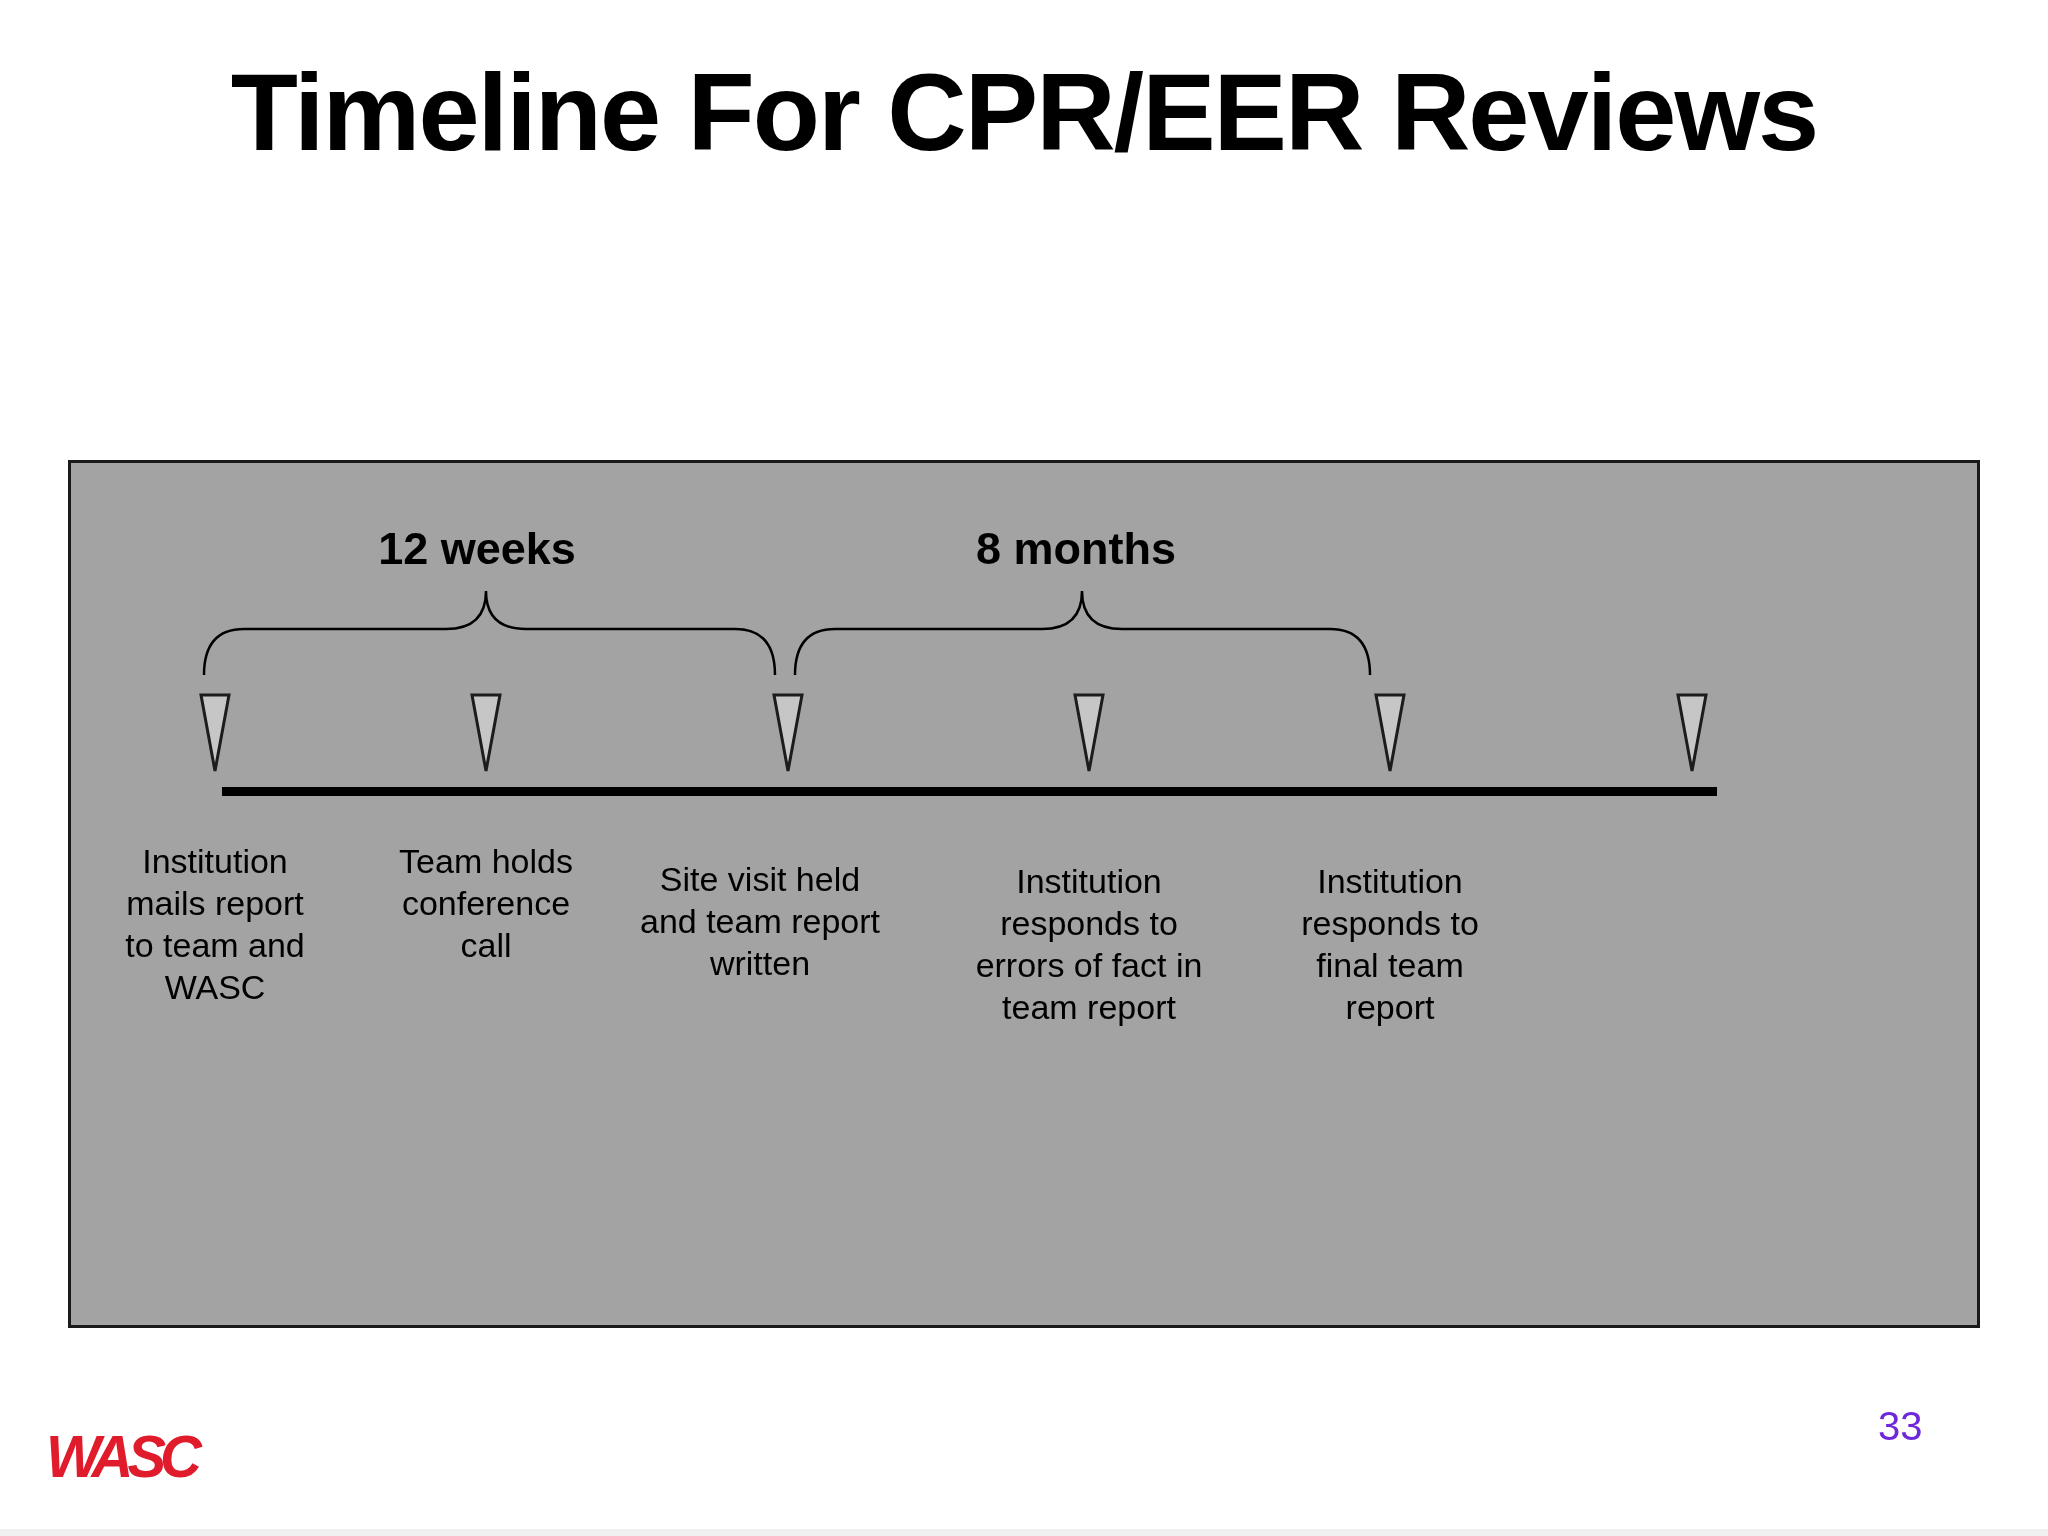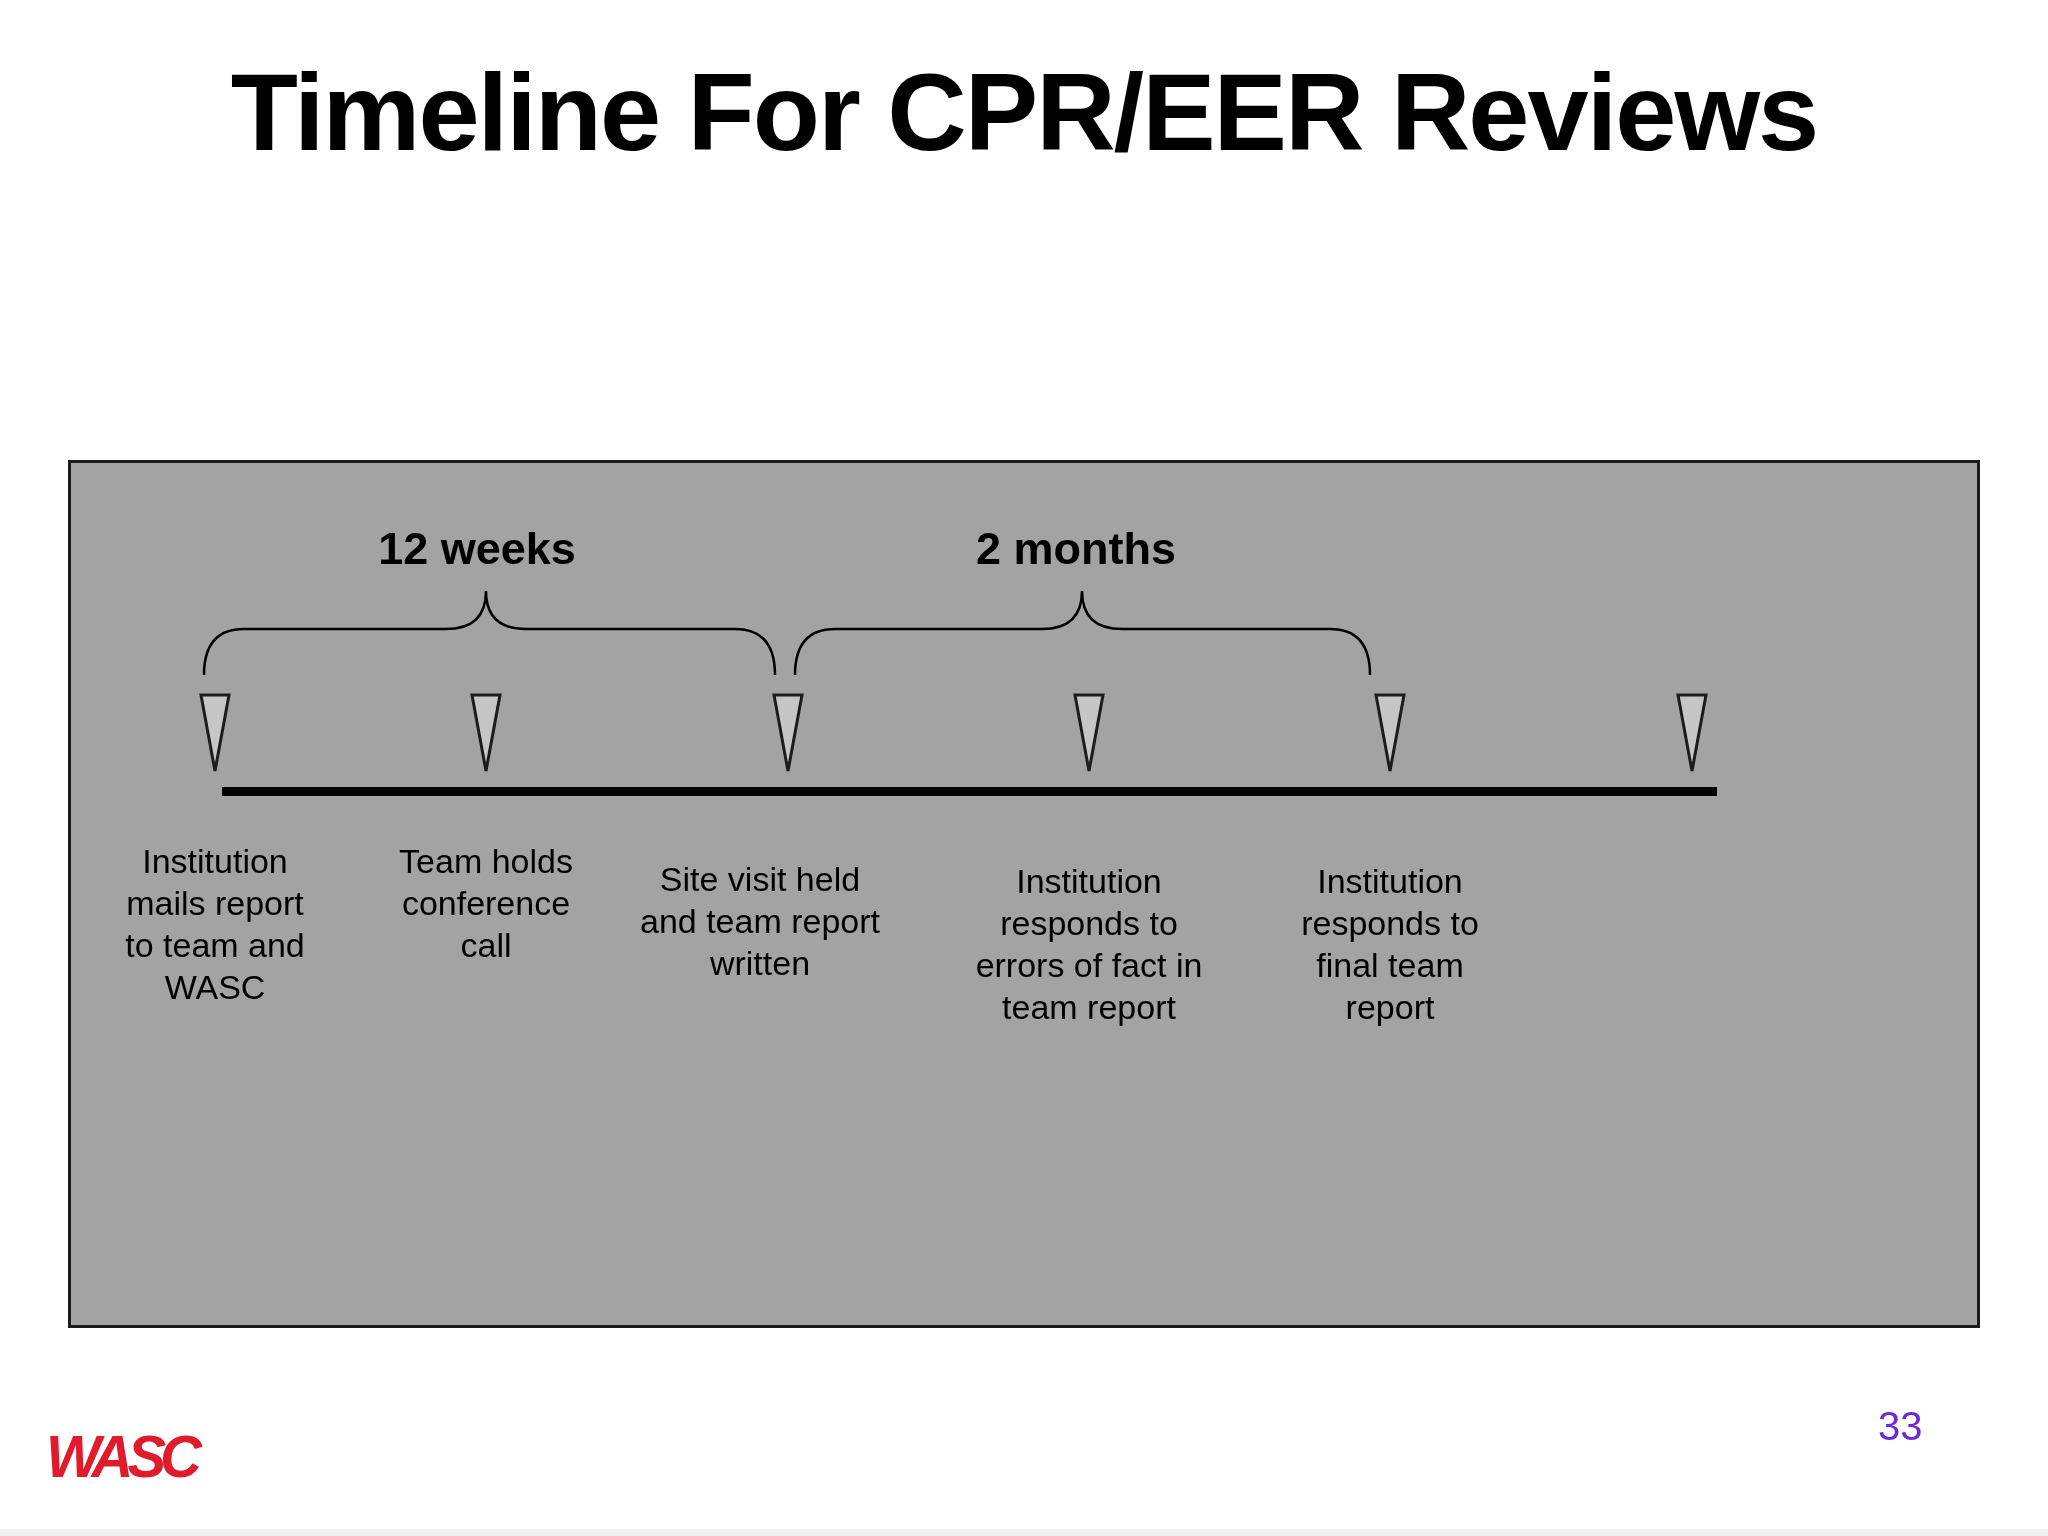--- a/index.html
+++ b/index.html
@@ -58,21 +58,21 @@
 </head>
 <body>
 
 <div class="slide">
 
   <h1 class="slide-title">Timeline For CPR/EER Reviews</h1>
 
   <section class="frame">
 
     <div class="duration duration-1">12 weeks</div>
-    <div class="duration duration-2">2 months</div>
+    <div class="duration duration-2">8 months</div>
 
     <svg class="timeline-svg" viewBox="0 0 1900 856" xmlns="http://www.w3.org/2000/svg">
 
       <path class="brace" d="M 133 212 Q 133 166 173 166 L 375 166 Q 415 166 415 128 Q 415 166 455 166 L 664 166 Q 704 166 704 212"></path>
 
       <path class="brace" d="M 724 212 Q 724 166 764 166 L 971 166 Q 1011 166 1011 128 Q 1011 166 1051 166 L 1259 166 Q 1299 166 1299 212"></path>
 
       <polygon class="marker" points="130,232 158,232 144,308" style="fill: rgb(198, 198, 198);"></polygon>
       <polygon class="marker" points="401,232 429,232 415,308" style="fill: rgb(198, 198, 198);"></polygon>
       <polygon class="marker" points="703,232 731,232 717,308" style="fill: rgb(198, 198, 198);"></polygon>

